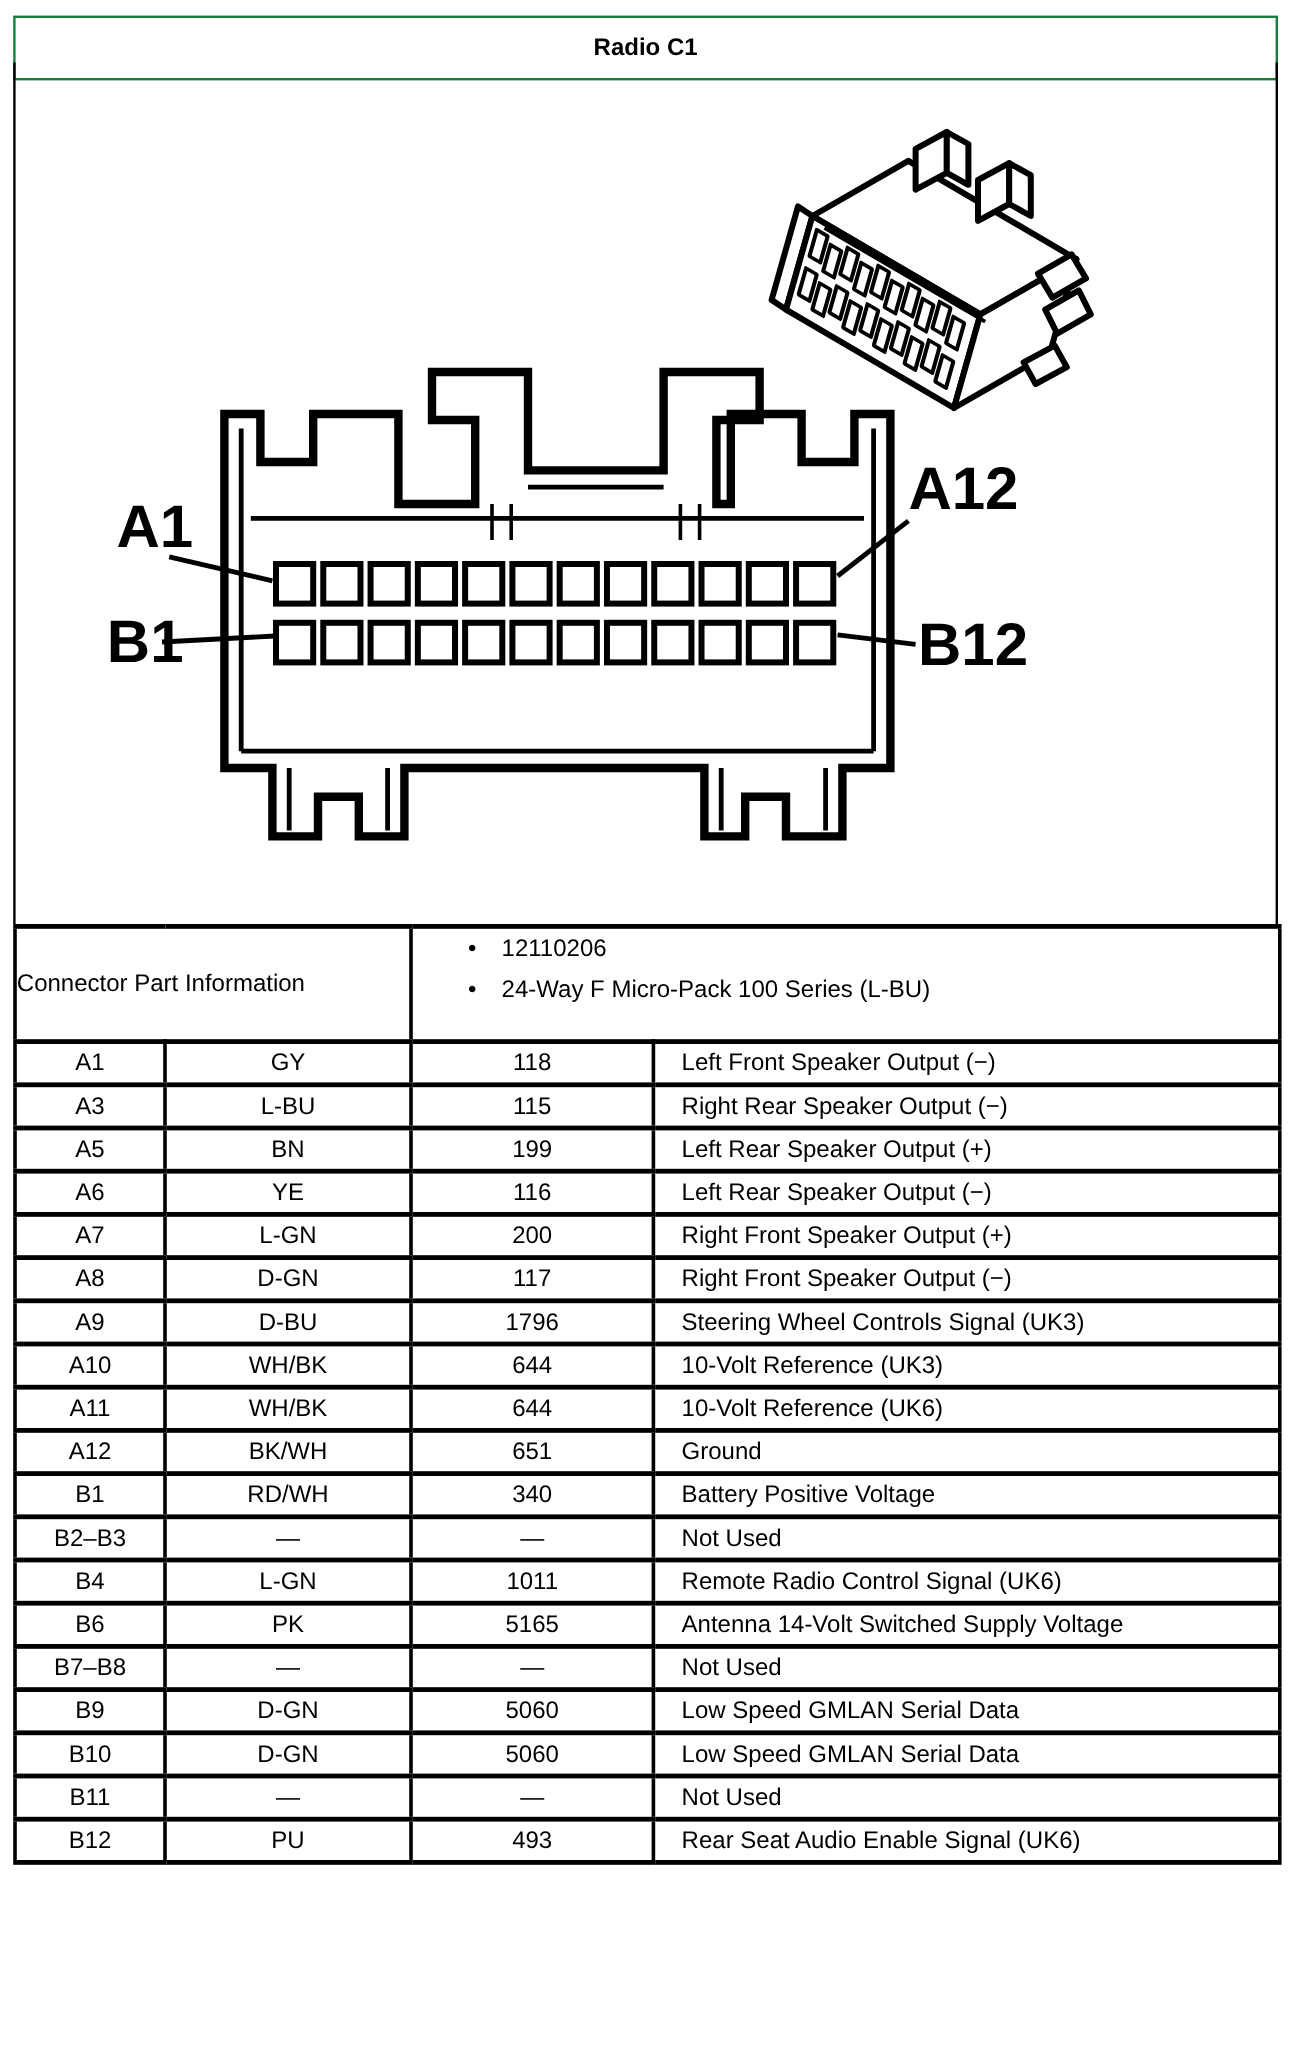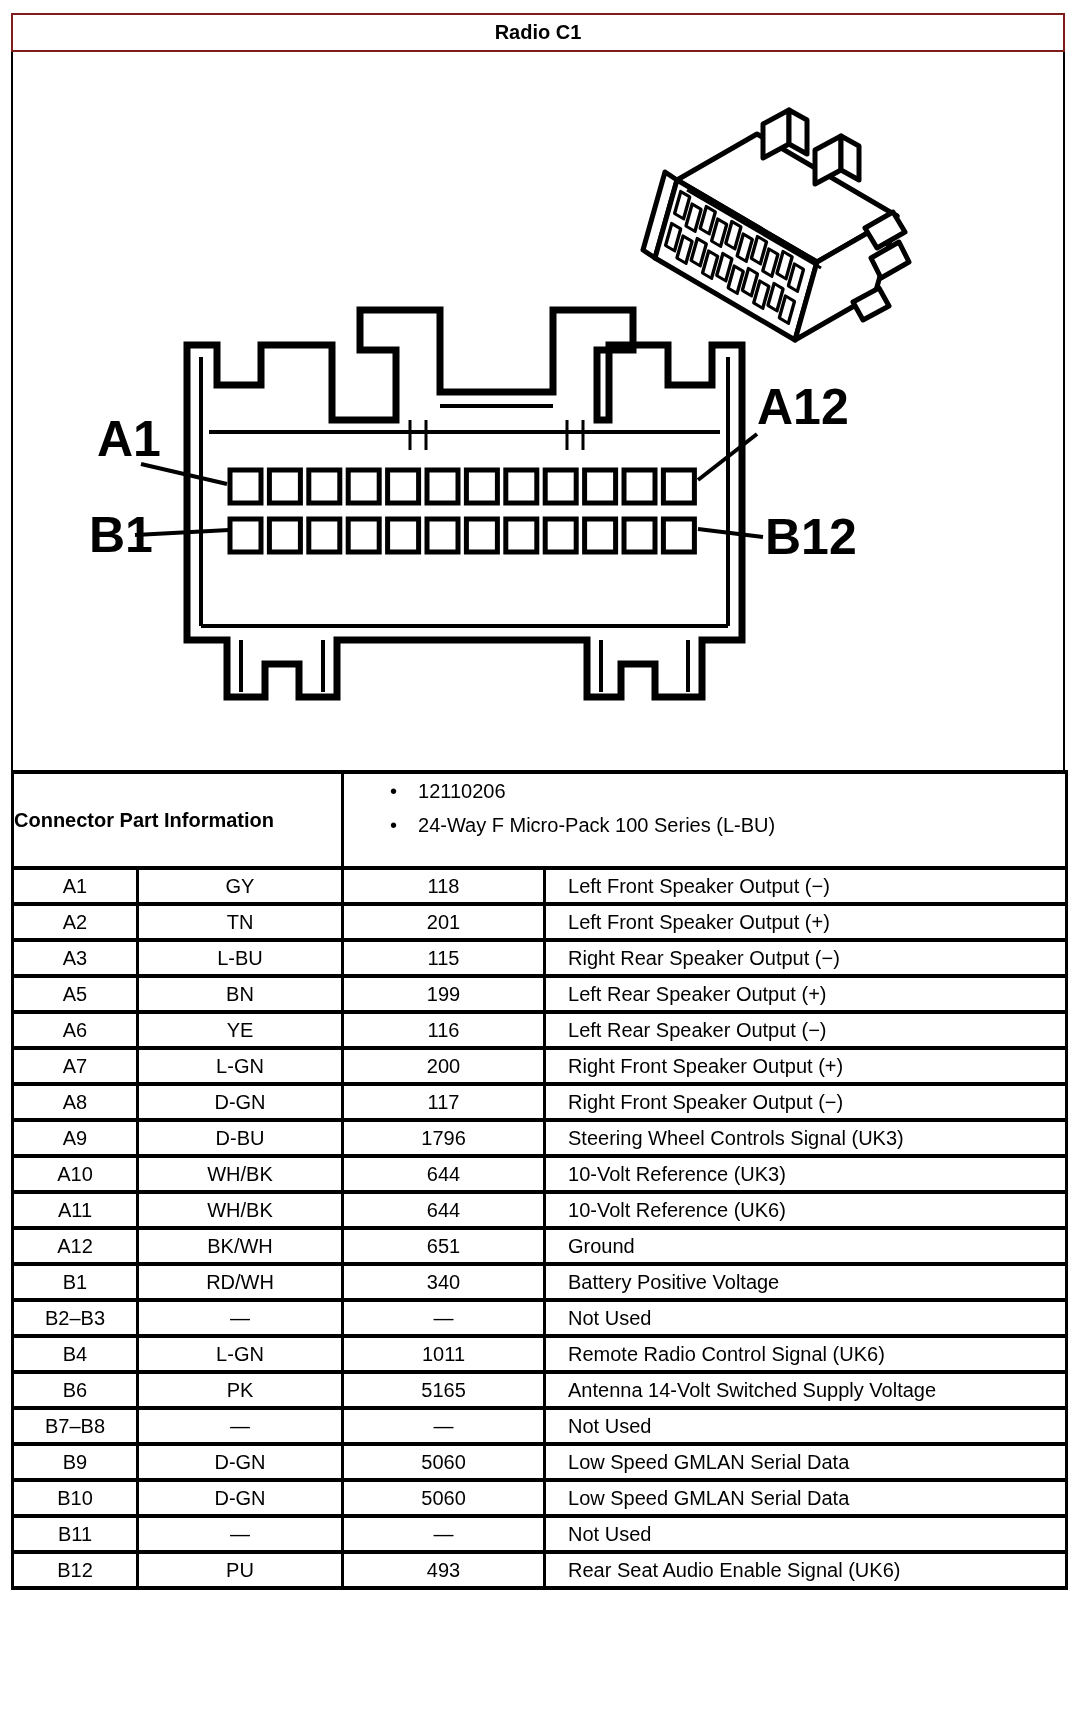--- a/index.html
+++ b/index.html
@@ -3,42 +3,42 @@
 <meta charset="utf-8">
 <style>
   html,body { margin:0; padding:0; }
   body {
     width:1090px; height:1715px;
     background:#ffffff; color:#000;
     font-family:"Liberation Sans", sans-serif;
     position:relative; overflow:hidden;
   }
   .title-box {
-    position:absolute; left:11px; top:13px; width:1054px; height:39px;
-    border:2px solid #7f1d1d; box-sizing:border-box;
+    position:absolute; left:11px; top:13px; width:1054px; height:54px;
+    border:2px solid #15803d; box-sizing:border-box;
     display:flex; align-items:center; justify-content:center;
     font-size:20px; font-weight:bold;
   }
   .diagram-box {
     position:absolute; left:11px; top:52px; width:1054px; height:718px;
     border-left:2px solid #000; border-right:2px solid #000;
     box-sizing:border-box;
   }
   .diagram-box svg { display:block; width:1050px; height:716px; }
   table.pin-table {
     position:absolute; left:11px; top:770px; width:1054px;
     border-collapse:collapse; table-layout:fixed;
     font-size:20px;
   }
   table.pin-table td, table.pin-table th {
     border:3px solid #000; border-top-width:4px; border-bottom-width:4px;
     padding:0; overflow:hidden; white-space:nowrap;
   }
   td.part-label {
-    height:92px; font-weight:bold; text-align:left;
+    height:92px; font-weight:normal; text-align:left;
     padding-left:20px; vertical-align:middle;
   }
   td.part-items { vertical-align:top; padding-top:10px; }
   .bullet-line { display:flex; align-items:baseline; padding-left:46px; line-height:34px; }
   .bullet-dot { width:28px; }
   table.pin-table th { height:30px; font-weight:bold; text-align:center; }
   table.pin-table td.c { height:32px; text-align:center; }
   table.pin-table td.f { height:32px; text-align:left; padding-left:22px; }
   text.pin-lbl { font-family:"Liberation Sans", sans-serif; font-size:50px; font-weight:bold; }
 </style>
@@ -182,26 +182,20 @@
         </div>
       </td>
     </tr>
   <tr>
     <td class="c">A1</td>
     <td class="c">GY</td>
     <td class="c">118</td>
     <td class="f">Left Front Speaker Output (−)</td>
   </tr>
       <tr>
-    <td class="c">A2</td>
-    <td class="c">TN</td>
-    <td class="c">201</td>
-    <td class="f">Left Front Speaker Output (+)</td>
-  </tr>
-      <tr>
     <td class="c">A3</td>
     <td class="c">L-BU</td>
     <td class="c">115</td>
     <td class="f">Right Rear Speaker Output (−)</td>
   </tr>
       <tr>
     <td class="c">A5</td>
     <td class="c">BN</td>
     <td class="c">199</td>
     <td class="f">Left Rear Speaker Output (+)</td>

